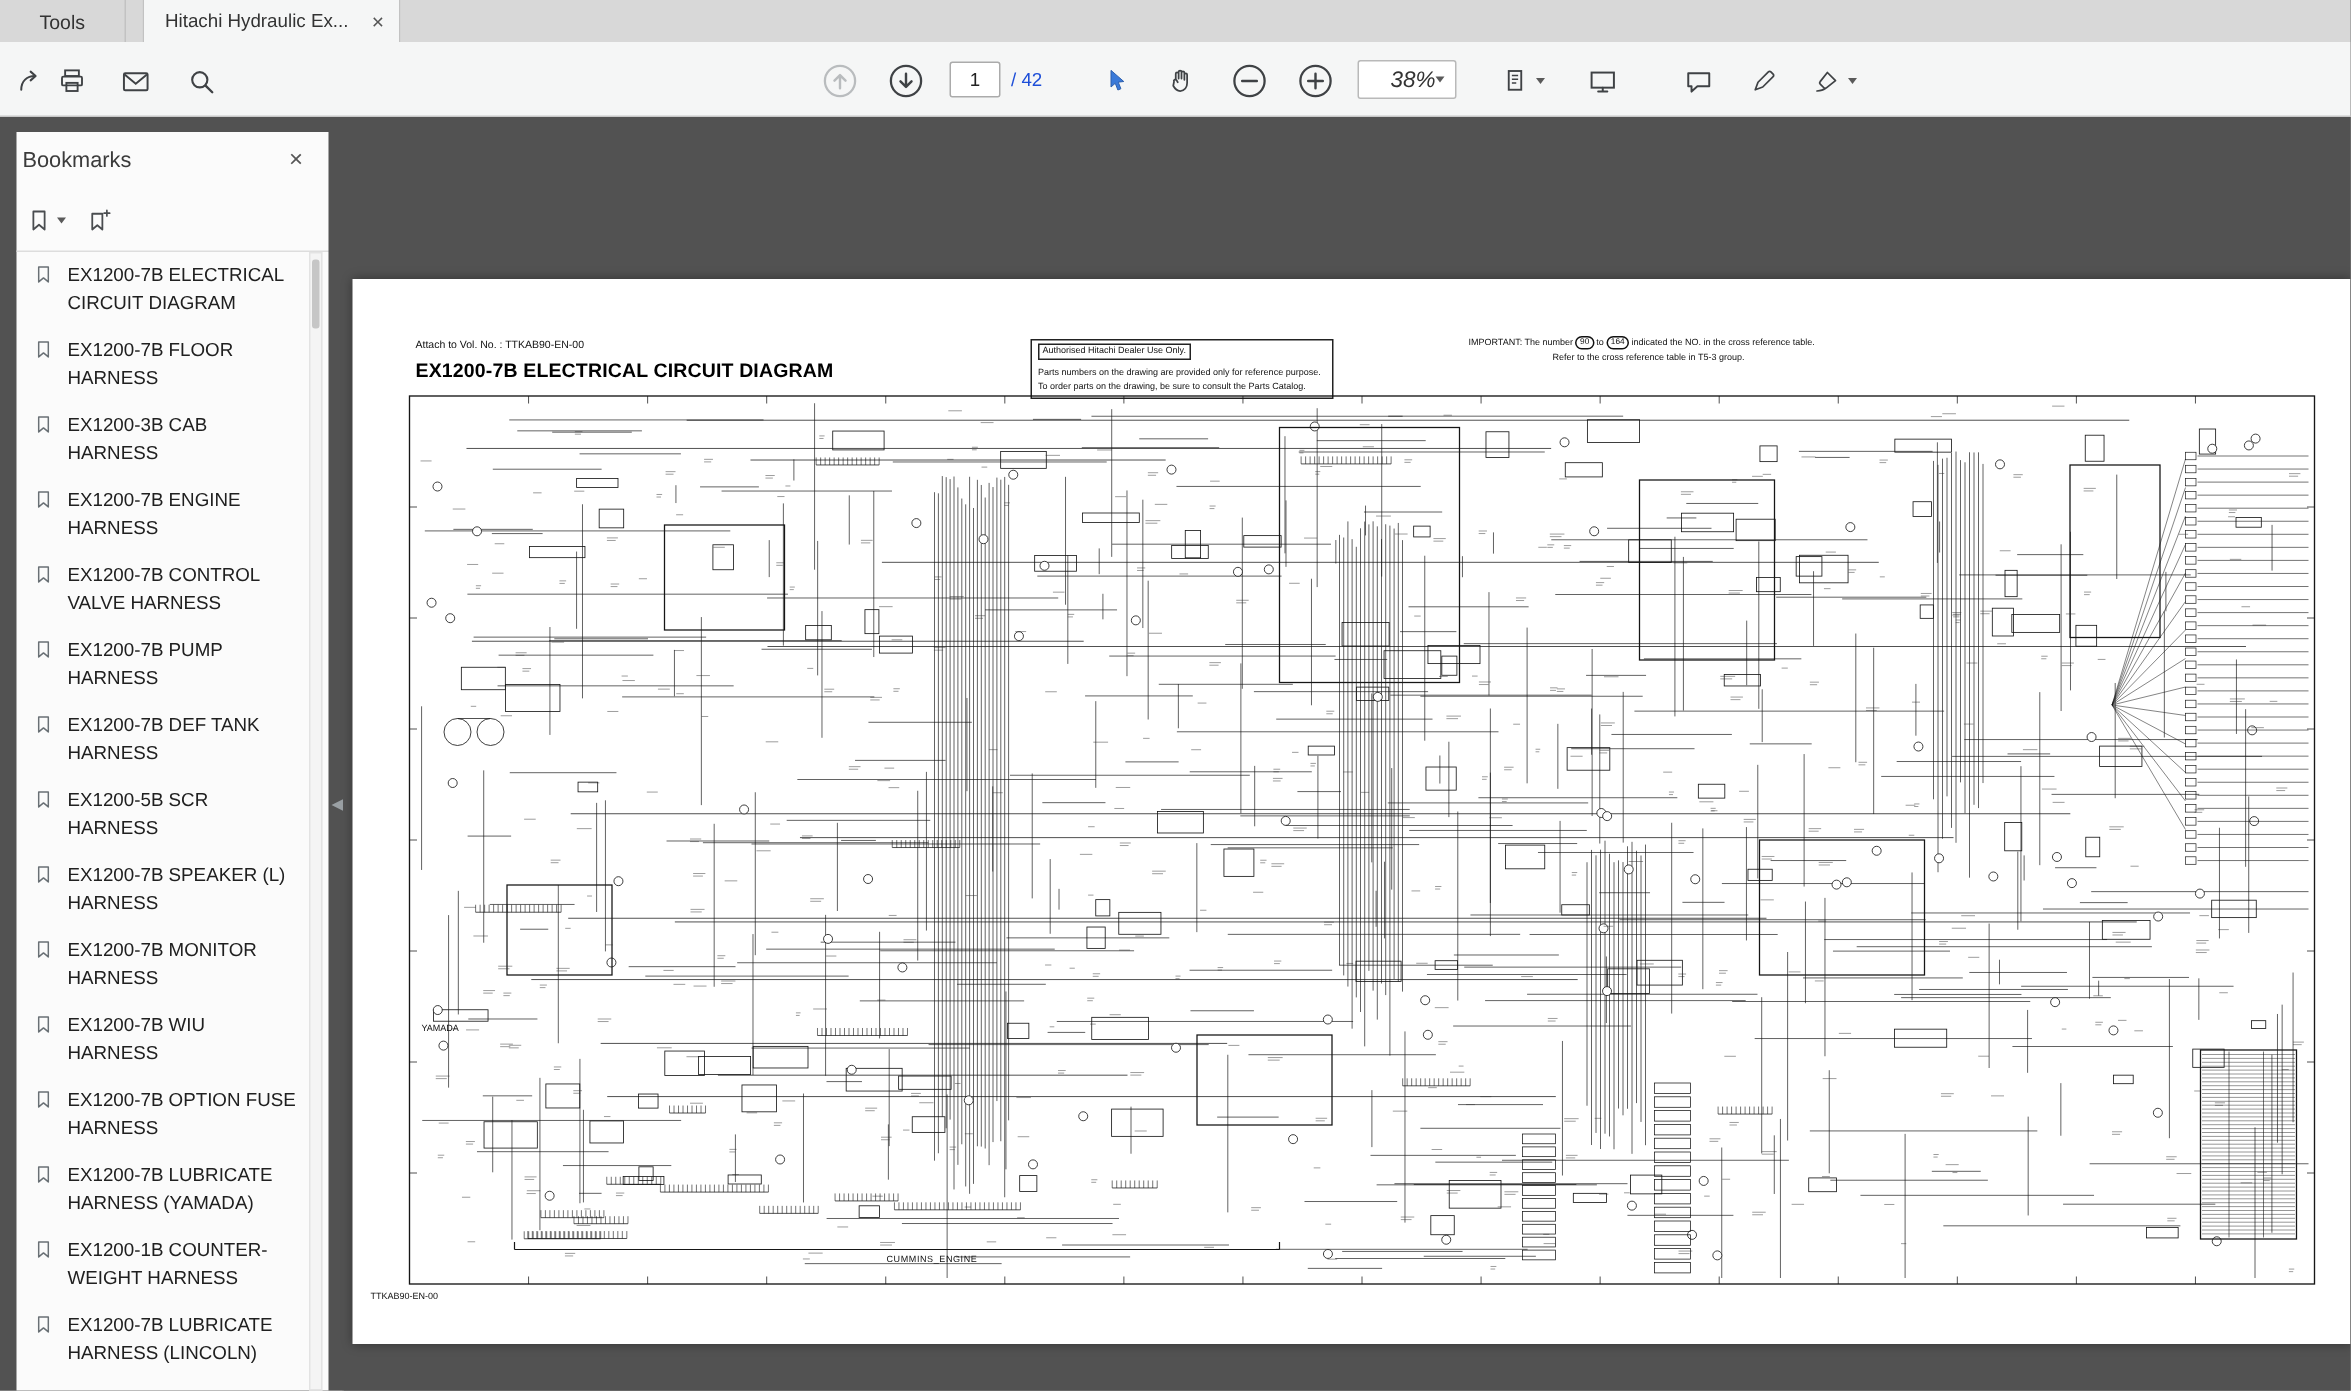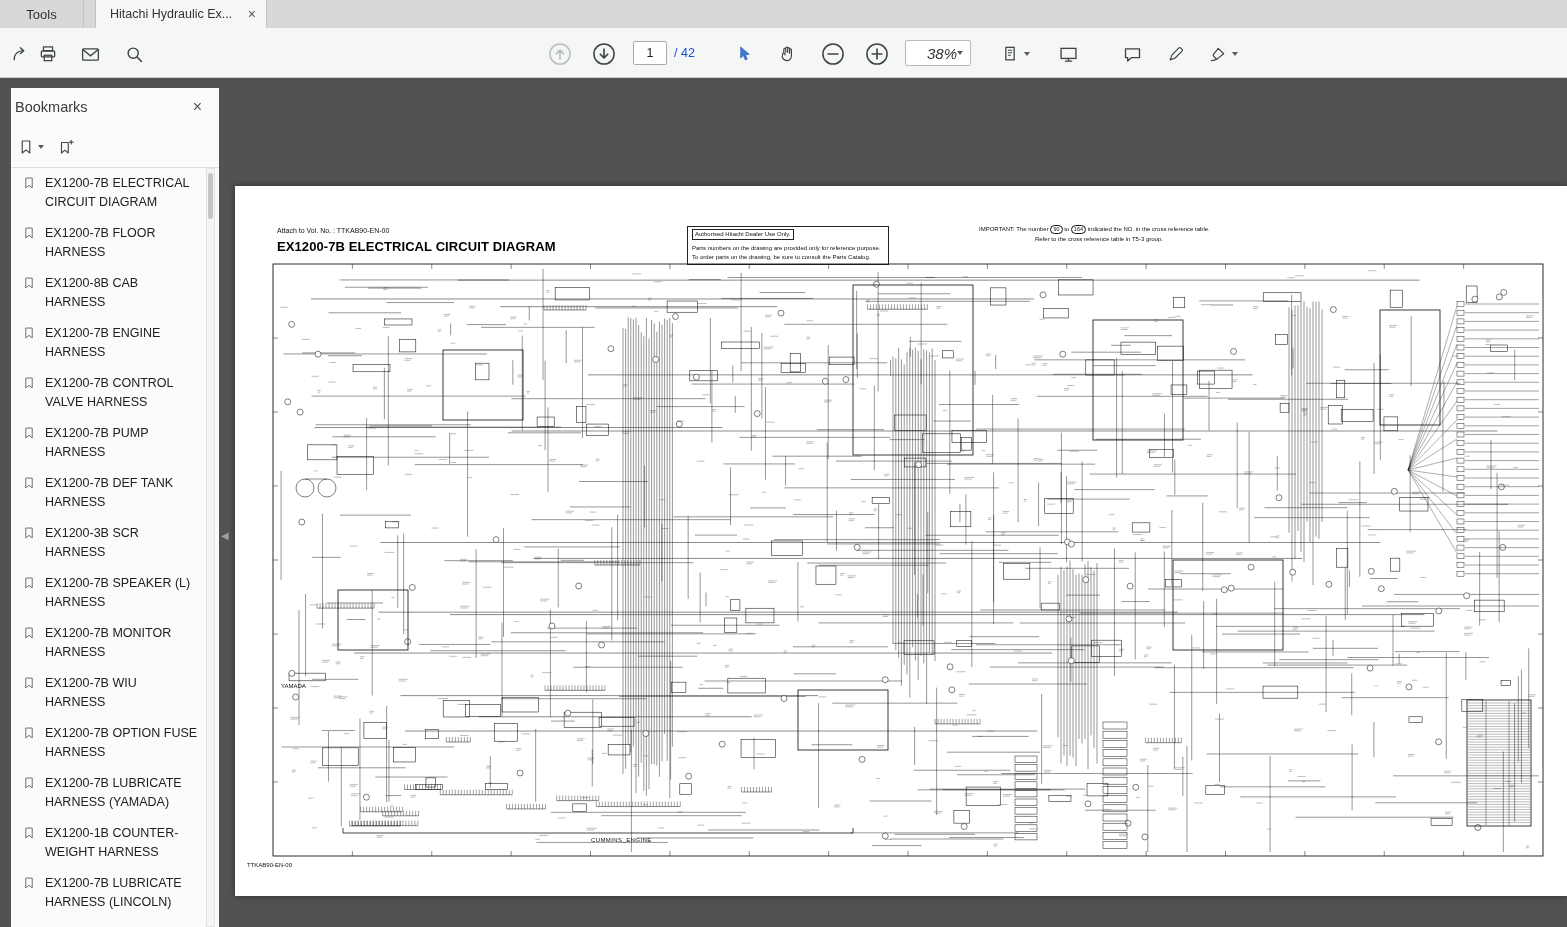--- a/index.html
+++ b/index.html
@@ -191,36 +191,36 @@
   </div>
   <div class="sb-list">
       <div class="bm-item"><span class="bm-ico"><svg viewBox="0 0 24 24" width="14" height="14">
             <path d="M6.5 3.5 h11 v17 l-5.5 -4.6 -5.5 4.6 Z" fill="none" stroke="#697075" stroke-width="1.7" stroke-linejoin="round"></path>
           </svg></span><span class="bm-label">EX1200-7B ELECTRICAL CIRCUIT DIAGRAM</span></div>
       <div class="bm-item"><span class="bm-ico"><svg viewBox="0 0 24 24" width="14" height="14">
             <path d="M6.5 3.5 h11 v17 l-5.5 -4.6 -5.5 4.6 Z" fill="none" stroke="#697075" stroke-width="1.7" stroke-linejoin="round"></path>
           </svg></span><span class="bm-label">EX1200-7B FLOOR HARNESS</span></div>
       <div class="bm-item"><span class="bm-ico"><svg viewBox="0 0 24 24" width="14" height="14">
             <path d="M6.5 3.5 h11 v17 l-5.5 -4.6 -5.5 4.6 Z" fill="none" stroke="#697075" stroke-width="1.7" stroke-linejoin="round"></path>
-          </svg></span><span class="bm-label">EX1200-8B CAB HARNESS</span></div>
+          </svg></span><span class="bm-label">EX1200-3B CAB HARNESS</span></div>
       <div class="bm-item"><span class="bm-ico"><svg viewBox="0 0 24 24" width="14" height="14">
             <path d="M6.5 3.5 h11 v17 l-5.5 -4.6 -5.5 4.6 Z" fill="none" stroke="#697075" stroke-width="1.7" stroke-linejoin="round"></path>
           </svg></span><span class="bm-label">EX1200-7B ENGINE HARNESS</span></div>
       <div class="bm-item"><span class="bm-ico"><svg viewBox="0 0 24 24" width="14" height="14">
             <path d="M6.5 3.5 h11 v17 l-5.5 -4.6 -5.5 4.6 Z" fill="none" stroke="#697075" stroke-width="1.7" stroke-linejoin="round"></path>
           </svg></span><span class="bm-label">EX1200-7B CONTROL VALVE HARNESS</span></div>
       <div class="bm-item"><span class="bm-ico"><svg viewBox="0 0 24 24" width="14" height="14">
             <path d="M6.5 3.5 h11 v17 l-5.5 -4.6 -5.5 4.6 Z" fill="none" stroke="#697075" stroke-width="1.7" stroke-linejoin="round"></path>
           </svg></span><span class="bm-label">EX1200-7B PUMP HARNESS</span></div>
       <div class="bm-item"><span class="bm-ico"><svg viewBox="0 0 24 24" width="14" height="14">
             <path d="M6.5 3.5 h11 v17 l-5.5 -4.6 -5.5 4.6 Z" fill="none" stroke="#697075" stroke-width="1.7" stroke-linejoin="round"></path>
           </svg></span><span class="bm-label">EX1200-7B DEF TANK HARNESS</span></div>
       <div class="bm-item"><span class="bm-ico"><svg viewBox="0 0 24 24" width="14" height="14">
             <path d="M6.5 3.5 h11 v17 l-5.5 -4.6 -5.5 4.6 Z" fill="none" stroke="#697075" stroke-width="1.7" stroke-linejoin="round"></path>
-          </svg></span><span class="bm-label">EX1200-3B SCR HARNESS</span></div>
+          </svg></span><span class="bm-label">EX1200-5B SCR HARNESS</span></div>
       <div class="bm-item"><span class="bm-ico"><svg viewBox="0 0 24 24" width="14" height="14">
             <path d="M6.5 3.5 h11 v17 l-5.5 -4.6 -5.5 4.6 Z" fill="none" stroke="#697075" stroke-width="1.7" stroke-linejoin="round"></path>
           </svg></span><span class="bm-label">EX1200-7B SPEAKER (L) HARNESS</span></div>
       <div class="bm-item"><span class="bm-ico"><svg viewBox="0 0 24 24" width="14" height="14">
             <path d="M6.5 3.5 h11 v17 l-5.5 -4.6 -5.5 4.6 Z" fill="none" stroke="#697075" stroke-width="1.7" stroke-linejoin="round"></path>
           </svg></span><span class="bm-label">EX1200-7B MONITOR HARNESS</span></div>
       <div class="bm-item"><span class="bm-ico"><svg viewBox="0 0 24 24" width="14" height="14">
             <path d="M6.5 3.5 h11 v17 l-5.5 -4.6 -5.5 4.6 Z" fill="none" stroke="#697075" stroke-width="1.7" stroke-linejoin="round"></path>
           </svg></span><span class="bm-label">EX1200-7B WIU HARNESS</span></div>
       <div class="bm-item"><span class="bm-ico"><svg viewBox="0 0 24 24" width="14" height="14">

